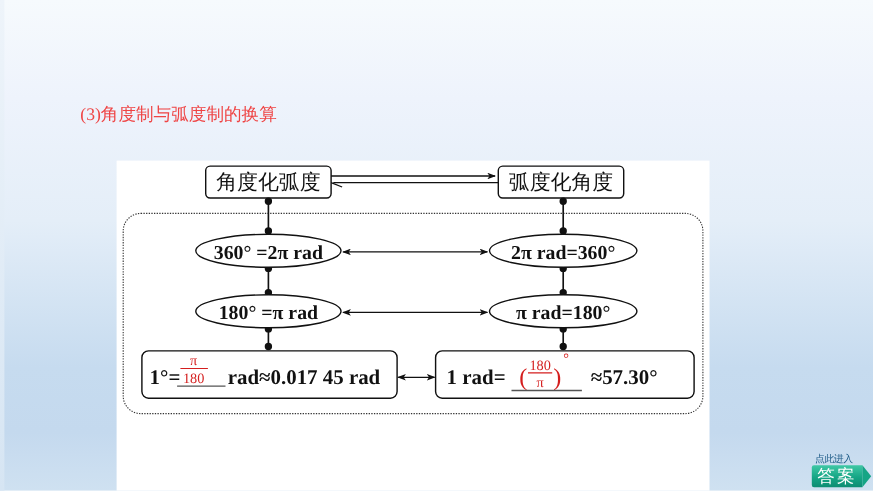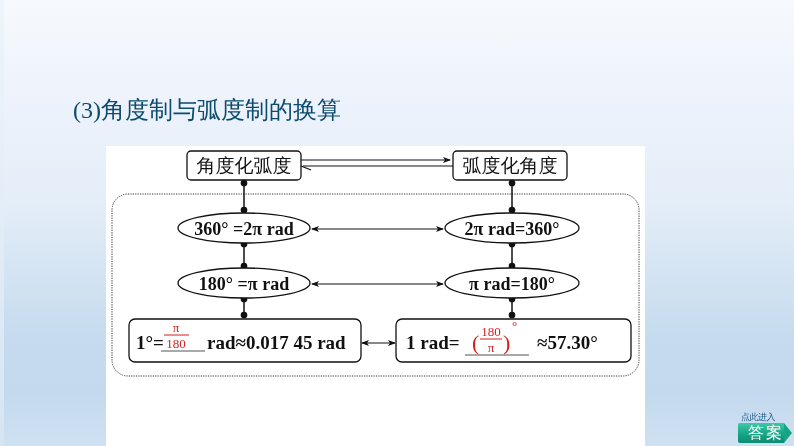--- a/index.html
+++ b/index.html
@@ -7,41 +7,41 @@
     width:794px; height:446px; overflow:hidden; position:relative;
     background: linear-gradient(180deg, #f6fafd 0%, #eef3fc 20%, #e4eef8 45%, #c6dbef 75%, #c4d9ee 88%, #cfe1f1 100%);
     font-family: "Liberation Serif", "DejaVu Serif", serif;
   }
   .left-strip {
     position:absolute; left:0; top:0; width:4px; height:446px;
     background: linear-gradient(180deg, #eef4fa, #d6e5f3);
   }
   .heading {
     position:absolute; left:73px; top:94px;
-    font-size:24px; color:#0c4a6e; letter-spacing:0px; white-space:nowrap;
+    font-size:16px; color:#ef4444; letter-spacing:0px; white-space:nowrap;
   }
   .card {
     position:absolute; left:106px; top:146px; width:539px; height:300px;
     background:#ffffff;
   }
   svg.diagram { position:absolute; left:0; top:0; }
   svg text { font-family: "Liberation Serif", "DejaVu Serif", serif; fill:#111; }
   .red { fill:#d41e1e !important; }
   .answer-btn {
     position:absolute; left:737px; top:410px; width:56px; height:36px;
     cursor:pointer;
   }
   .answer-top {
     position:absolute; left:4px; top:1px; font-size:9px; color:#1c5a86;
     font-family:"DejaVu Sans", sans-serif; white-space:nowrap; letter-spacing:-0.5px;
   }
   .answer-body {
     position:absolute; left:1px; top:13px; width:46px; height:20px;
     background: linear-gradient(180deg, #3fc8a5 0%, #15a585 55%, #0e8c73 100%);
-    color:#fff; font-size:16px; line-height:20px; text-align:right;
+    color:#fff; font-size:16px; line-height:20px; text-align:center;
     font-family:"DejaVu Sans", sans-serif; letter-spacing:2px;
     border-radius:2px 0 0 2px;
   }
   .answer-arrow {
     position:absolute; left:47px; top:13px; width:0; height:0;
     border-top:10px solid transparent; border-bottom:10px solid transparent;
     border-left:8px solid #15a585;
   }
 </style>
 </head>

